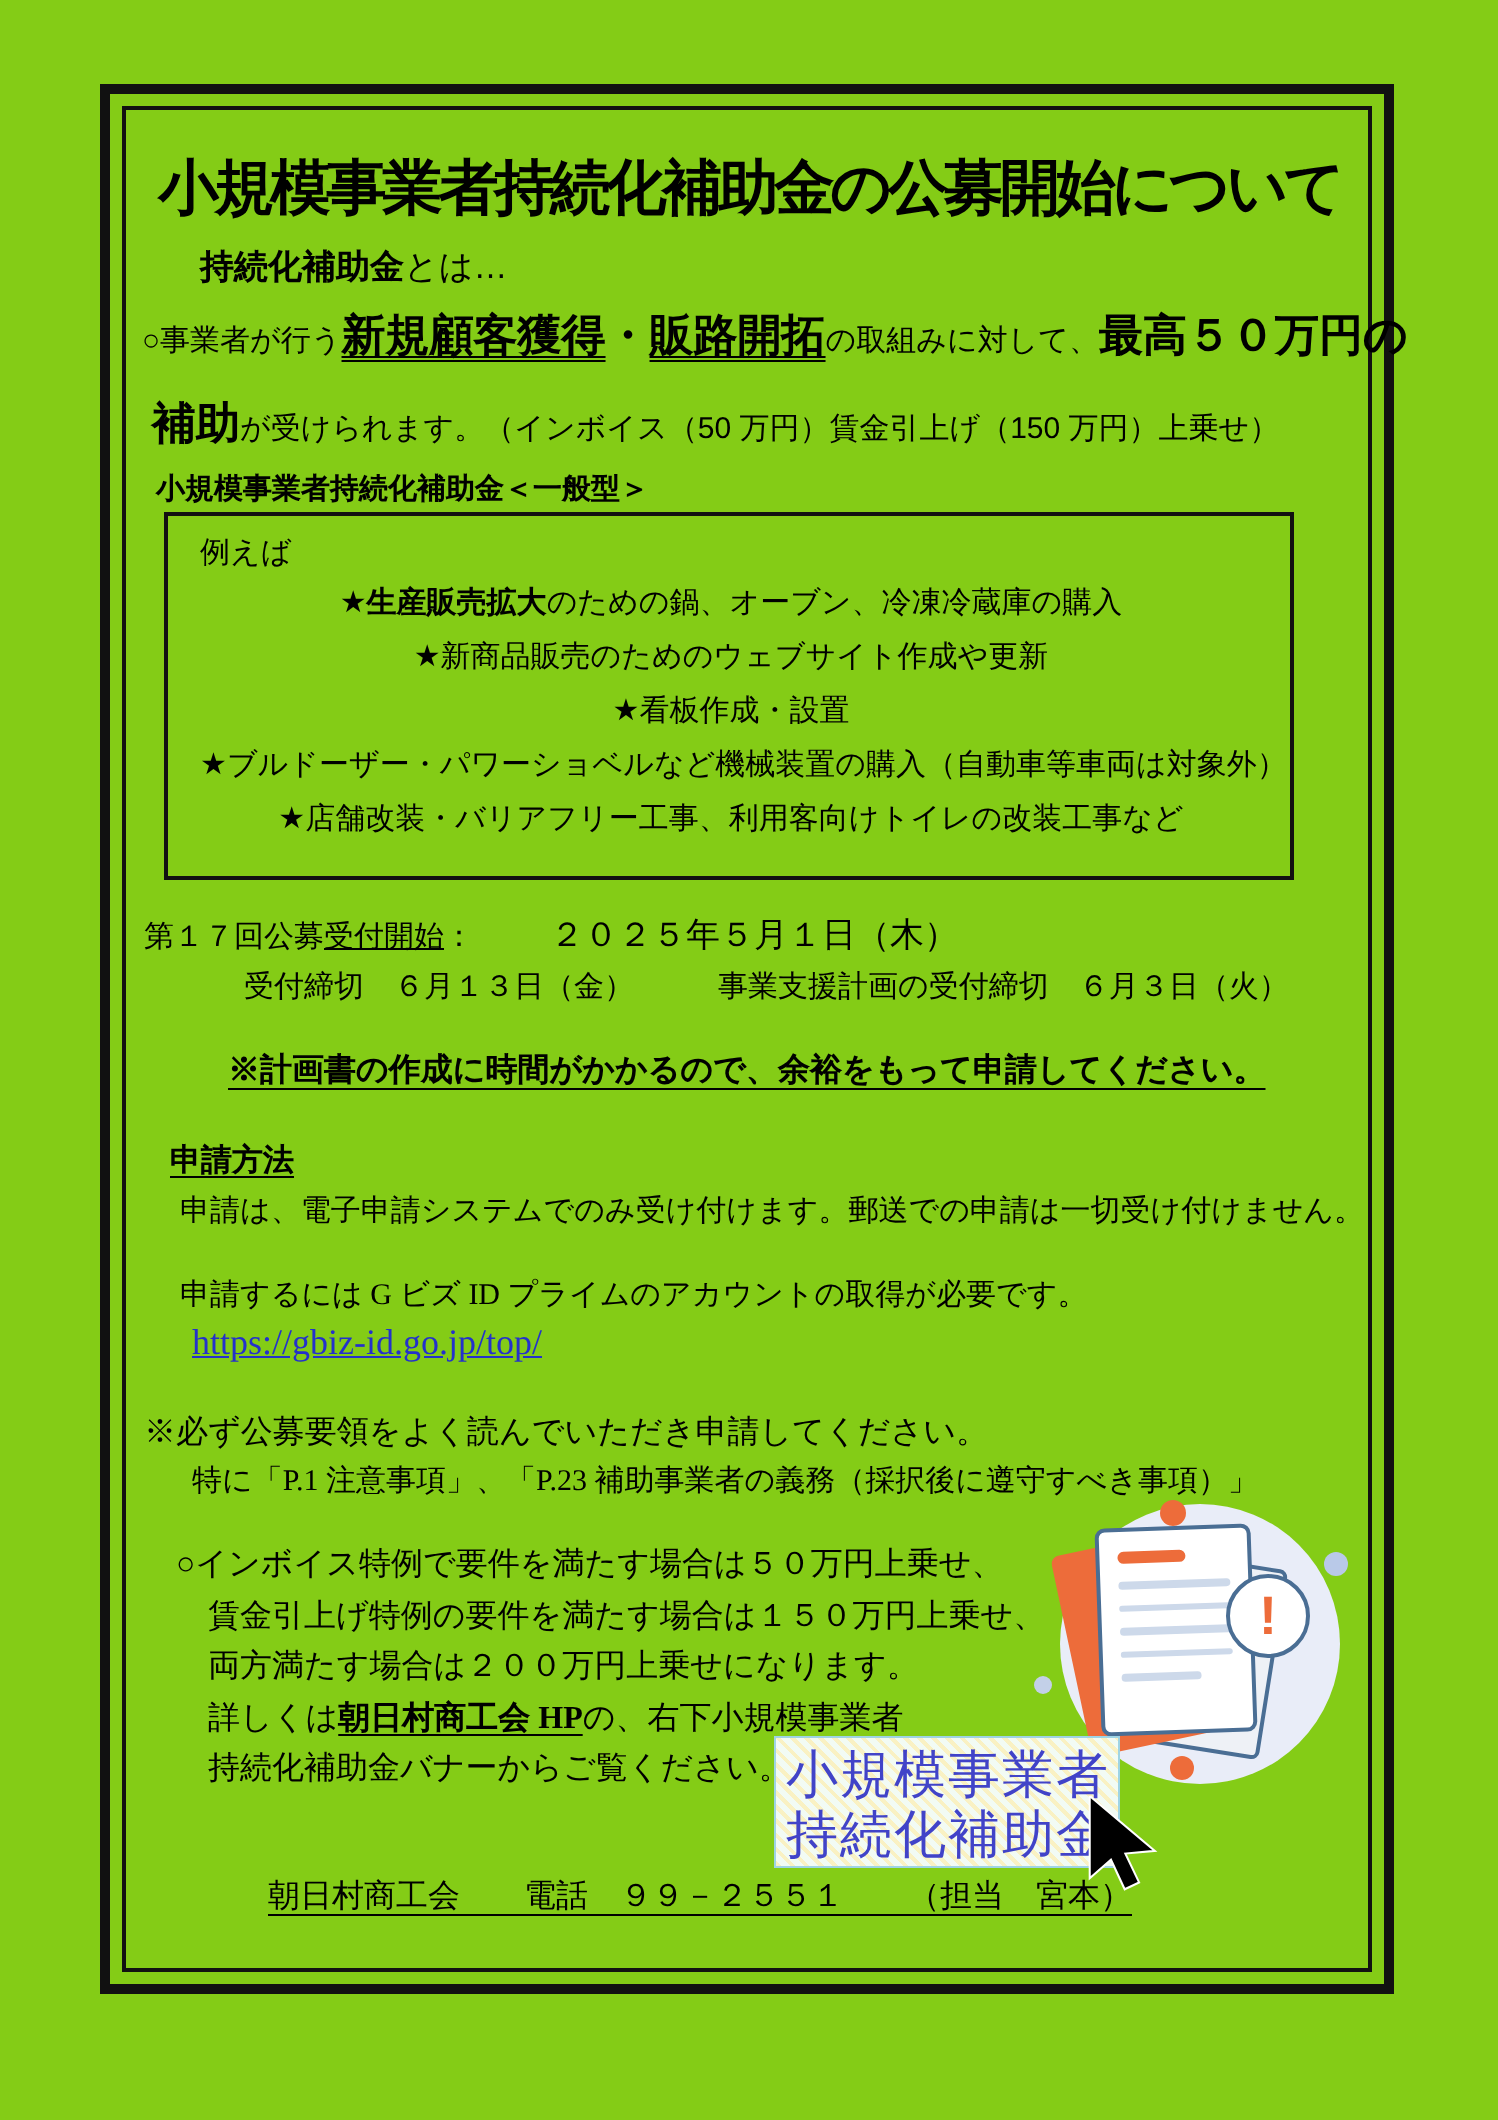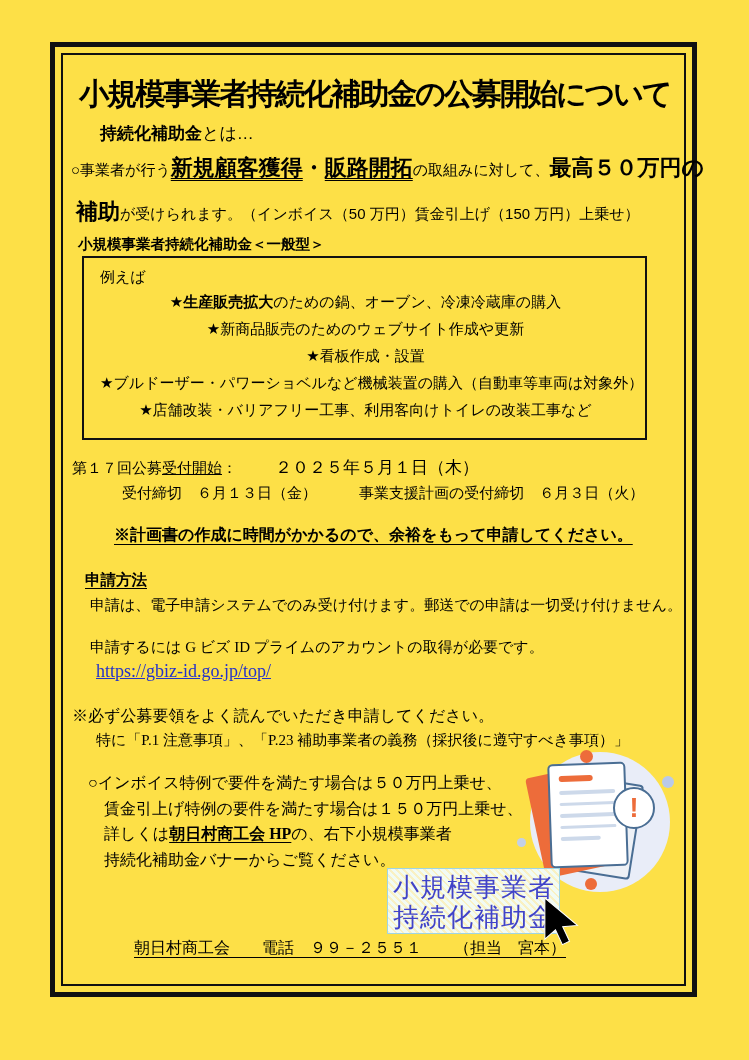--- a/index.html
+++ b/index.html
@@ -1,18 +1,18 @@
 <!DOCTYPE html>
 <html><head>
 <meta charset="utf-8">
 <style>
   * { margin:0; padding:0; box-sizing:border-box; }
   body { background:#ffffff; }
   .page {
-    position:relative; width:749px; height:1060px; background:#fde047;
+    position:relative; width:749px; height:1060px; background:#84cc16;
     font-family:"Liberation Sans","DejaVu Sans",sans-serif; color:#000;
     overflow:hidden;
   }
   .serif { font-family:"Liberation Serif","DejaVu Serif",serif; }
 
   .frame-outer {
     position:absolute; left:50px; top:42px; width:647px; height:955px;
     border:5px solid #111;
   }
   .frame-inner {
@@ -167,20 +167,21 @@
   <div class="abs app-p1 serif">申請は、電子申請システムでのみ受け付けます。郵送での申請は一切受け付けません。</div>
   <div class="abs app-p2 serif">申請するには G ビズ ID プライムのアカウントの取得が必要です。</div>
   <a class="abs gbiz-link serif">https://gbiz-id.go.jp/top/</a>
 
   <div class="abs note-1 serif">※必ず公募要領をよく読んでいただき申請してください。</div>
   <div class="abs note-2 serif">特に「P.1 注意事項」、「P.23 補助事業者の義務（採択後に遵守すべき事項）」</div>
 
   <div class="invoice serif">
     <div>○インボイス特例で要件を満たす場合は５０万円上乗せ、</div>
     <div class="ind">賃金引上げ特例の要件を満たす場合は１５０万円上乗せ、</div>
+    <div class="ind">両方満たす場合は２００万円上乗せになります。</div>
     <div class="ind">
       <span>詳しくは</span><span class="em">朝日村商工会 HP</span><span>の、右下小規模事業者</span>
     </div>
     <div class="ind">持続化補助金バナーからご覧ください。</div>
   </div>
 
   <div class="illus">
     <div class="bgcircle"></div>
     <div class="dot o1"></div>
     <div class="dot b1"></div>

